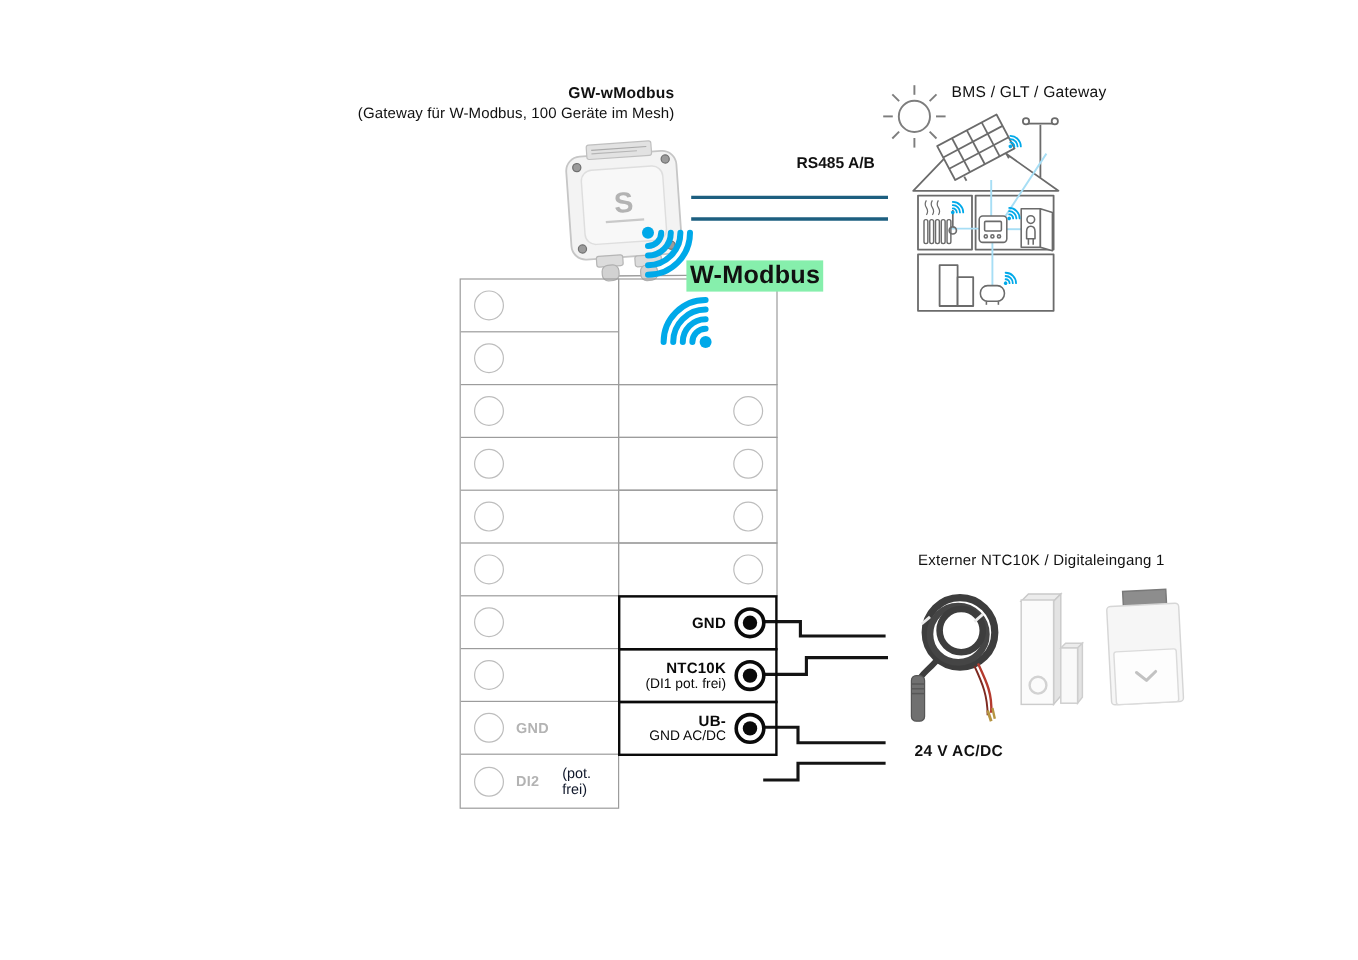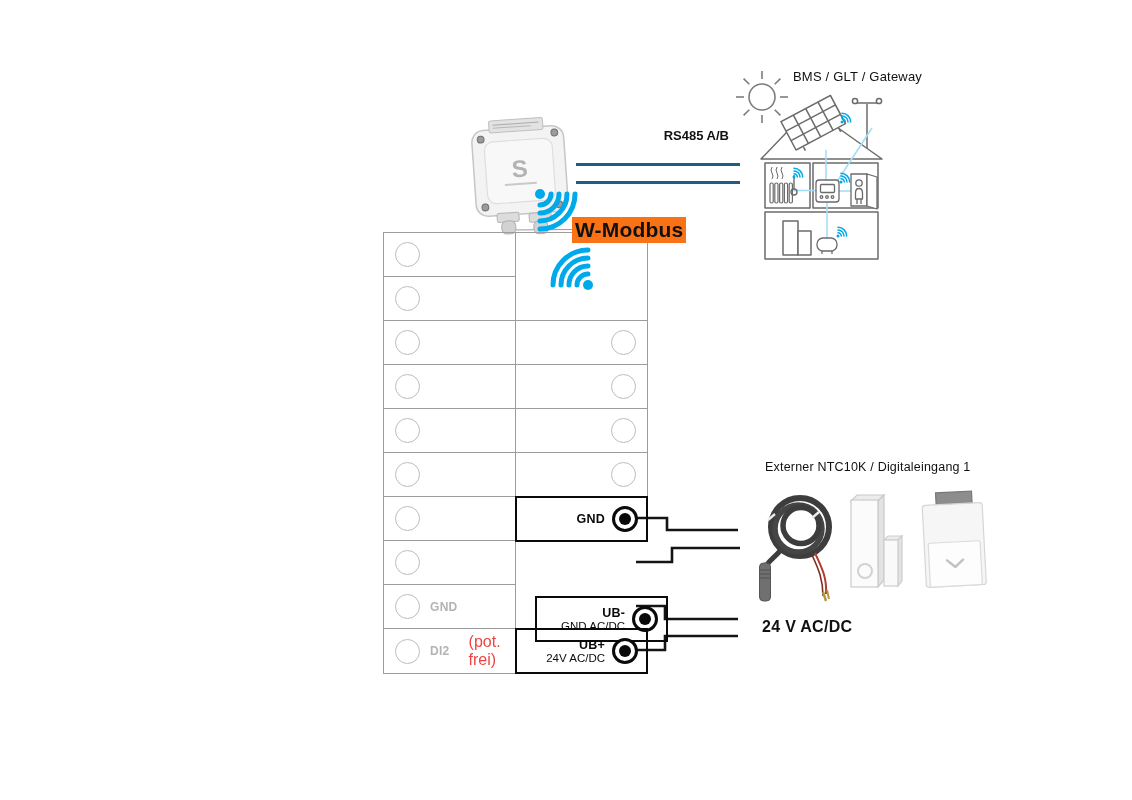--- a/index.html
+++ b/index.html
@@ -8,45 +8,45 @@
   .stage svg.art{position:absolute;left:0;top:0;pointer-events:none;}
 
   
   .lbl{position:absolute;white-space:nowrap;}
   .gw-caption{left:240px;top:70px;width:322px;text-align:right;line-height:16px;}
   .gw-caption .t{font-size:13px;font-weight:bold;letter-spacing:.2px;}
   .gw-caption .s{font-size:12.5px;letter-spacing:.1px;}
   .rs485{left:589px;top:128px;width:140px;text-align:right;font-size:13px;font-weight:bold;}
   .bms{left:793px;top:69px;font-size:13px;font-weight:normal;letter-spacing:.2px;}
   .wmodbus{left:572px;top:217px;font-size:21px;font-weight:bold;letter-spacing:.2px;
-           background:#f97316;padding:1px 3px;}
+           background:#86efac;padding:1px 3px;}
   .externer{left:765px;top:460px;font-size:12.5px;font-weight:normal;letter-spacing:.2px;}
-  .power{left:762px;top:618px;font-size:16px;font-weight:bold;letter-spacing:.3px;}
+  .power{left:762px;top:618px;font-size:13px;font-weight:bold;letter-spacing:.3px;}
 
   
   .tblock{position:absolute;left:383px;top:232px;width:265px;height:442px;}
   .col-left{position:absolute;left:0;top:0;width:133px;height:442px;
             border:1px solid #9c9c9c;box-sizing:border-box;}
   .trow{height:44px;border-bottom:1px solid #9c9c9c;box-sizing:border-box;
         display:flex;align-items:center;padding-left:11px;}
   .trow:last-child{border-bottom:none;justify-content:center;}
   .circ{width:25px;height:25px;border:1.5px solid #bdbdbd;border-radius:50%;
         box-sizing:border-box;flex:none;background:transparent;}
   .lmain{margin-left:10px;font-size:12px;font-weight:600;color:#b3b3b3;letter-spacing:.3px;}
-  .lnote{margin-left:19px;font-size:16px;color:#ef4444;}
+  .lnote{margin-left:19px;font-size:12px;color:#0f172a;}
   .col-right{position:absolute;left:132px;top:0;width:133px;height:442px;}
   .cell{position:absolute;left:0;width:133px;box-sizing:border-box;
         border:1px solid #9c9c9c;background:transparent;}
   .cell-wifi{top:0;height:89px;}
   .cell-circ{height:45px;display:flex;align-items:center;justify-content:flex-end;
              padding-right:11px;}
   .cc1{top:88px;} .cc2{top:132px;} .cc3{top:176px;} .cc4{top:220px;}
   .cell-term{height:46px;border:2.5px solid #0a0a0a;display:flex;flex-direction:column;
              justify-content:center;align-items:flex-end;padding-right:41px;}
-  .ct1{top:264px;} .ct2{top:308px;} .ct3{top:364px;margin-left:20px;} .ct4{top:396px;}
+  .ct1{top:264px;} .ct2{top:308px;} .ct3{top:352px;} .ct4{top:396px;}
   .term-label{font-size:12.5px;line-height:14px;font-weight:bold;color:#0a0a0a;letter-spacing:.2px;}
   .term-note{font-size:11.5px;line-height:13px;color:#0a0a0a;}
   .ring{position:absolute;right:8px;top:50%;transform:translateY(-50%);
         width:26px;height:26px;border:3px solid #0a0a0a;border-radius:50%;
         background:#fff;box-sizing:border-box;}
   .ringdot{position:absolute;left:50%;top:50%;transform:translate(-50%,-50%);
            width:12px;height:12px;background:#0a0a0a;border-radius:50%;}
 </style>
 </head>
 <body>
@@ -292,35 +292,39 @@
       <div class="cell cell-circ cc4">
           <span class="circ"></span>
         </div>
 
       <div class="cell cell-term ct1">
         <div class="term-label">GND</div>
         <span class="ring">
             <span class="ringdot"></span>
           </span>
       </div>
+      <div class="cell cell-term ct2">
+        <div class="term-label">NTC10K</div>
+        <div class="term-note">(DI1 pot. frei)</div>
+        <span class="ring">
+            <span class="ringdot"></span>
+          </span>
+      </div>
       <div class="cell cell-term ct3">
         <div class="term-label">UB-</div>
         <div class="term-note">GND AC/DC</div>
         <span class="ring">
             <span class="ringdot"></span>
           </span>
       </div>
-      <div class="cell cell-term ct4">
-        <div class="term-label">UB+</div>
-        <div class="term-note">24V AC/DC</div>
-        <span class="ring">
-            <span class="ringdot"></span>
-          </span>
-      </div>
     </div>
   </div>
 
+  <div class="lbl gw-caption">
+    <div class="t">GW-wModbus</div>
+    <div class="s">(Gateway für W-Modbus, 100 Geräte im Mesh)</div>
+  </div>
   <div class="lbl rs485">RS485 A/B</div>
   <div class="lbl bms">BMS / GLT / Gateway</div>
   <div class="lbl wmodbus">W-Modbus</div>
   <div class="lbl externer">Externer NTC10K / Digitaleingang 1</div>
   <div class="lbl power">24 V AC/DC</div>
 </div>
 
 </body></html>

